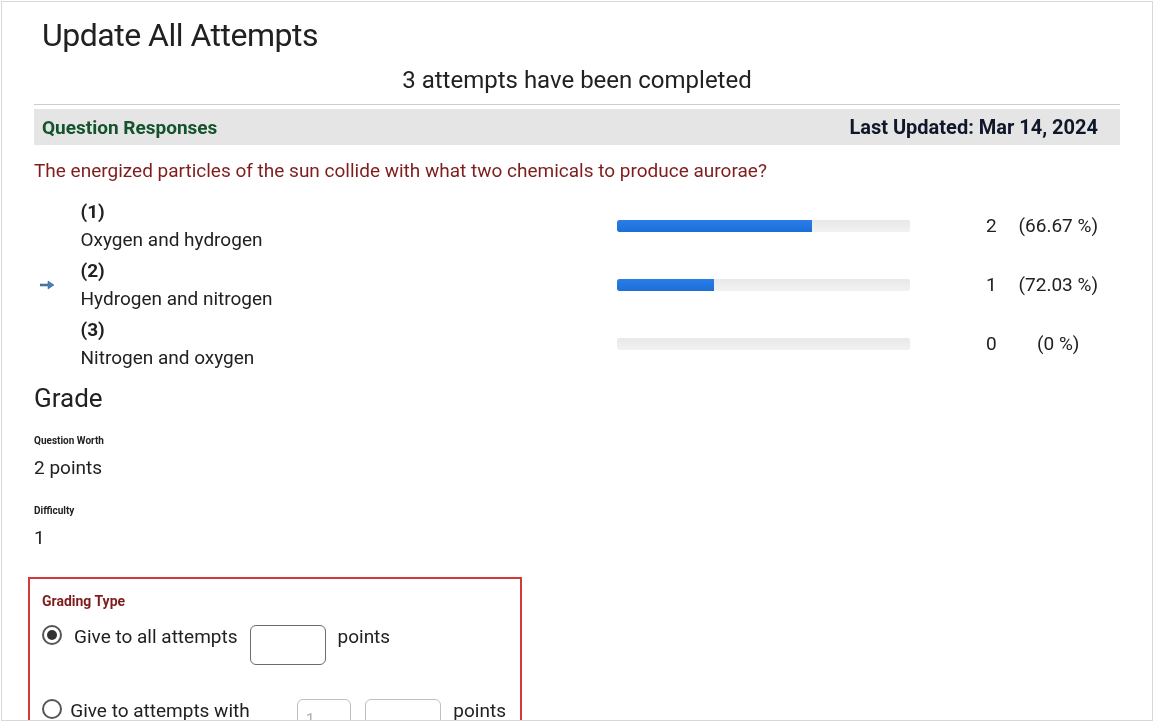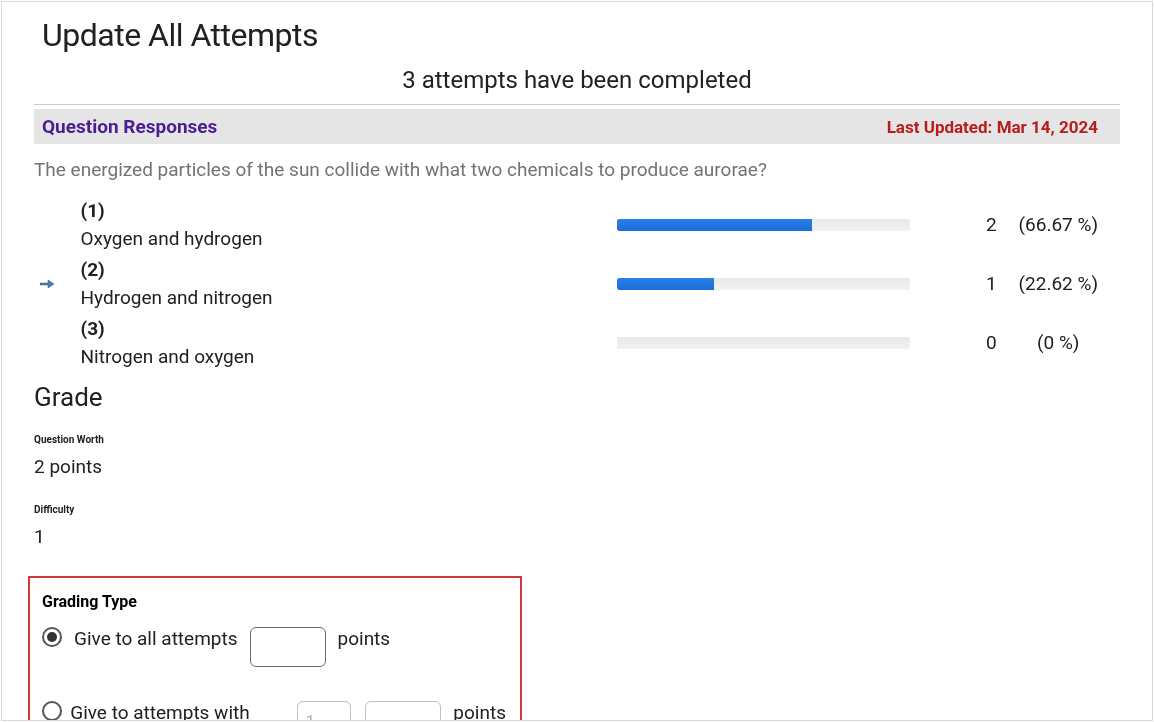--- a/index.html
+++ b/index.html
@@ -42,30 +42,30 @@
       background: #e5e5e5;
       display: flex;
       justify-content: space-between;
       align-items: center;
       padding: 6px 22px 6px 8px;
       margin: 4px 32px 0 32px;
     }
     .section-header-left {
       font-size: 19px;
       font-weight: 700;
-      color: #4c1d95;
+      color: #14532d;
     }
     .section-header-right {
-      font-size: 17px;
-      font-weight: 700;
-      color: #b91c1c;
+      font-size: 20px;
+      font-weight: 700;
+      color: #0f172a;
     }
     .question-text {
       font-size: 19px;
-      color: #737373;
+      color: #7f1d1d;
       padding: 14px 32px 14px 32px;
     }
     .responses-container {
       padding: 0 32px 0 32px;
     }
     .response-row {
       display: flex;
       align-items: center;
       padding: 2px 0;
     }
@@ -135,23 +135,23 @@
       color: #202122;
       padding: 6px 32px 10px 32px;
     }
     .grading-type-box {
       border: 2px solid #d23a3a;
       margin: 18px 0 0 26px;
       width: 494px;
       padding: 14px 14px 18px 12px;
     }
     .grading-type-title {
-      font-size: 16px;
-      font-weight: 700;
-      color: #000000;
+      font-size: 14px;
+      font-weight: 700;
+      color: #7f1d1d;
       padding: 0 0 16px 0;
     }
     .grading-option-row {
       display: flex;
       align-items: flex-start;
       margin-bottom: 34px;
     }
     .grading-option-row:last-child {
       margin-bottom: 0;
     }
@@ -259,21 +259,21 @@
         </span>
       </div>
       <div class="response-text">
         <span class="response-num">(2)</span><br>
         <span>Hydrogen and nitrogen</span>
       </div>
       <div class="response-bar-container">
         <div class="response-bar-fill" style="width:33.33%"></div>
       </div>
       <div class="response-count">1</div>
-      <div class="response-percent">(22.62 %)</div>
+      <div class="response-percent">(72.03 %)</div>
     </div>
 
     <div class="response-row">
       <div class="response-indicator"></div>
       <div class="response-text">
         <span class="response-num">(3)</span><br>
         <span>Nitrogen and oxygen</span>
       </div>
       <div class="response-bar-container">
         <div class="response-bar-fill" style="width:0%"></div>

